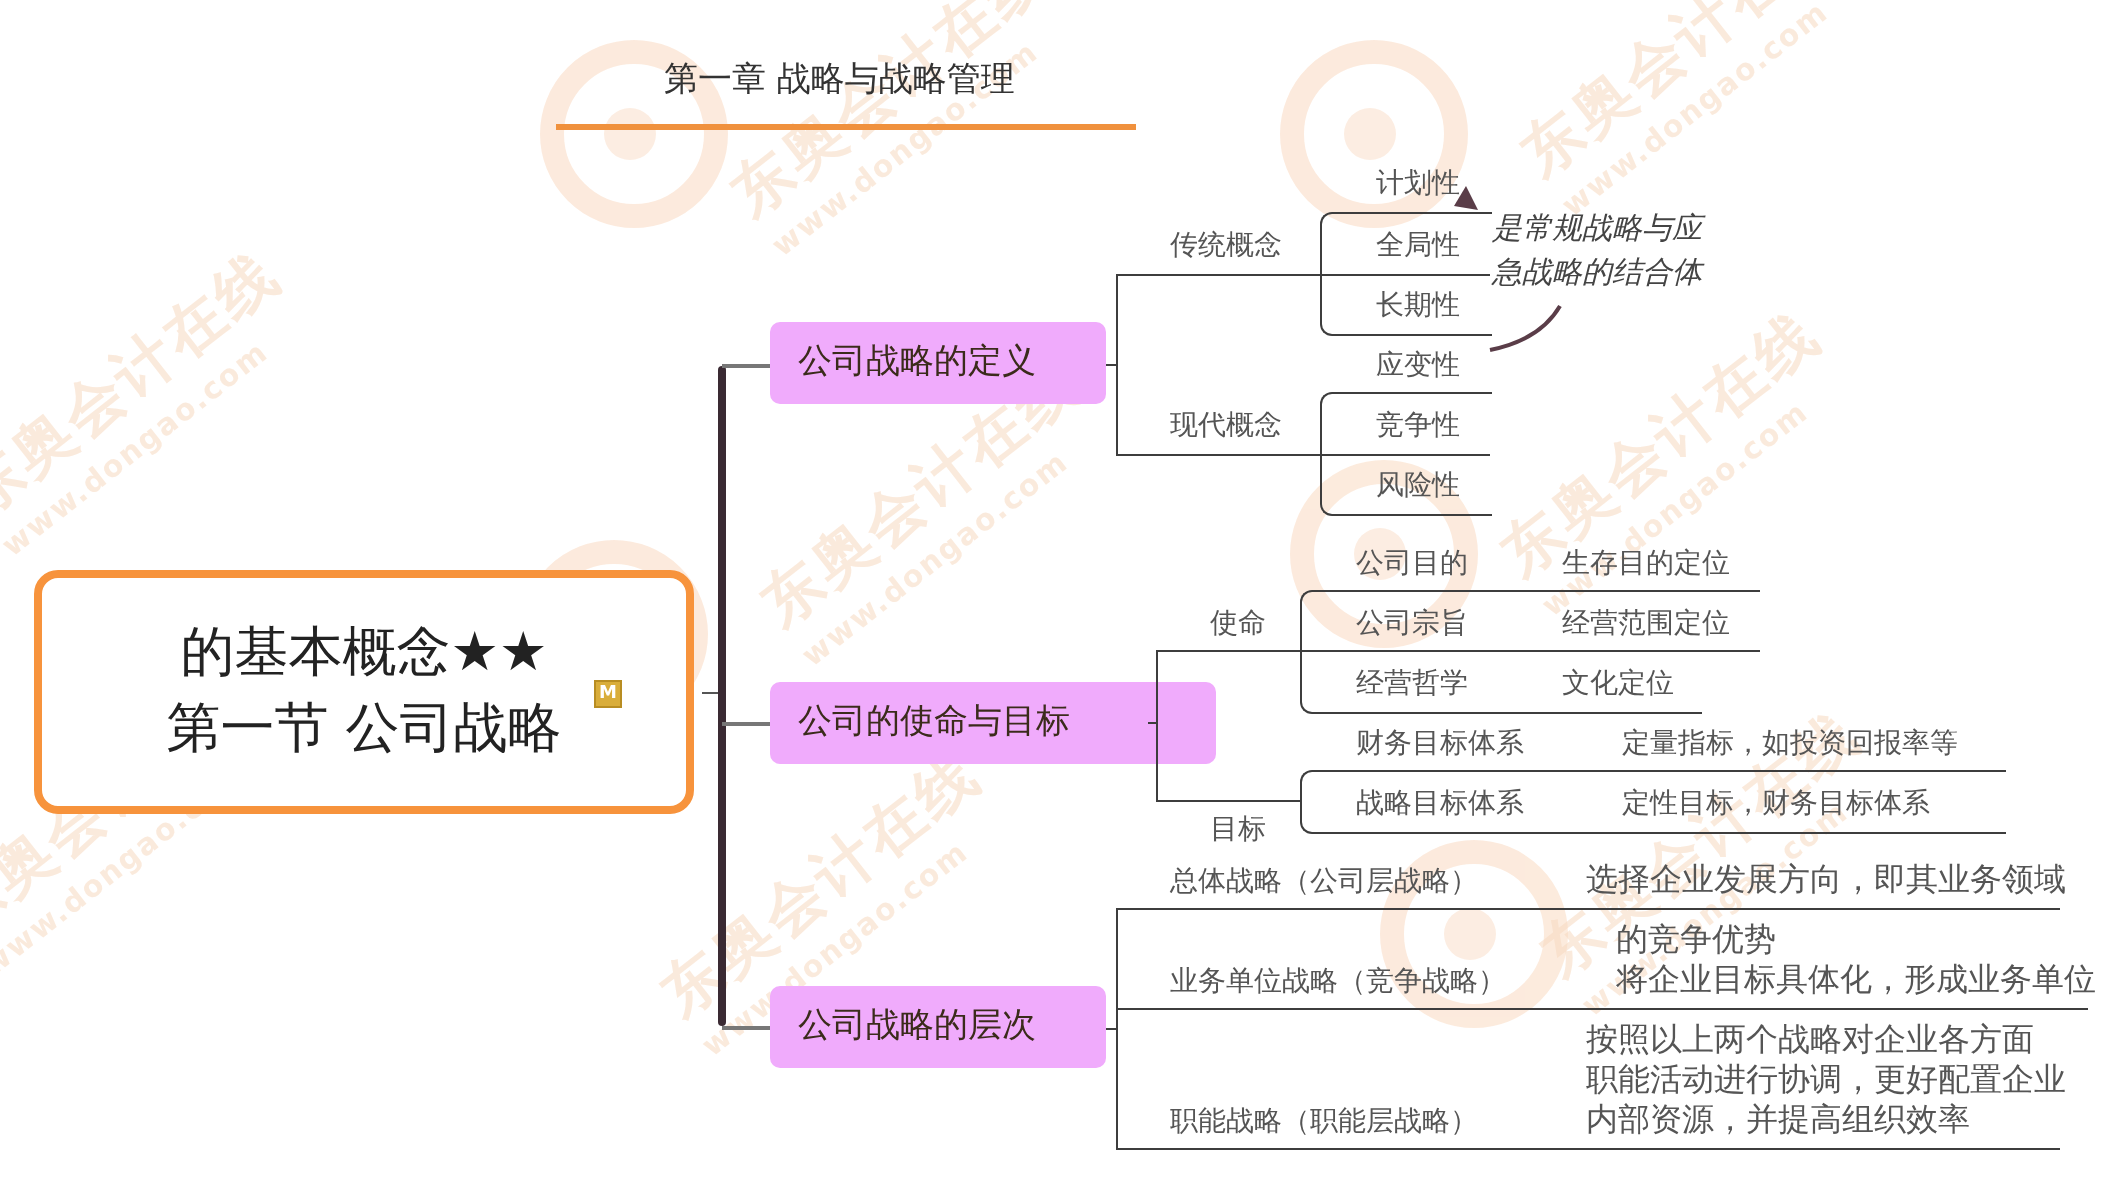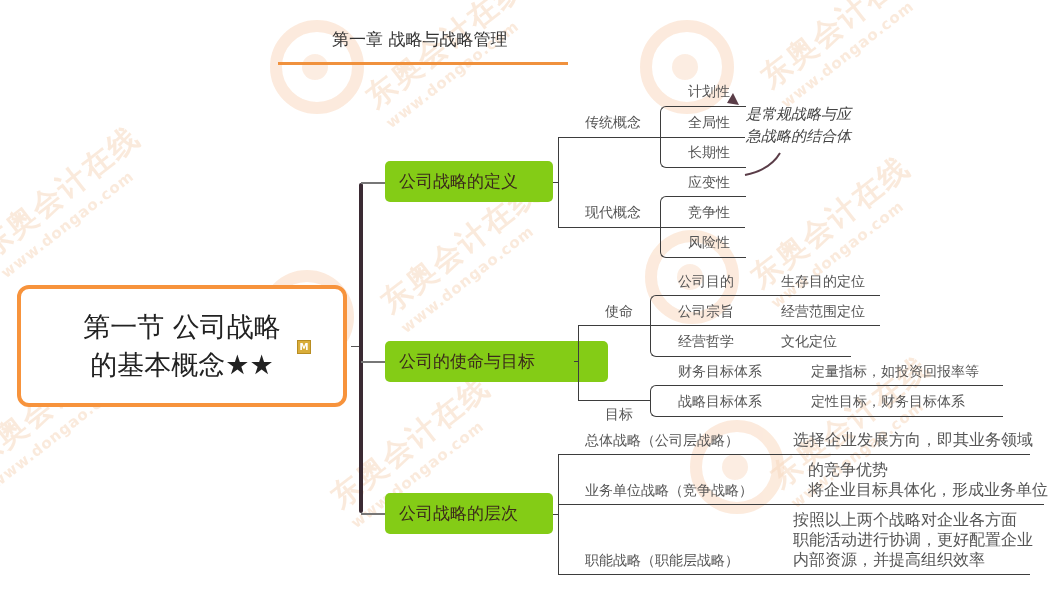--- a/index.html
+++ b/index.html
@@ -24,21 +24,21 @@
     display:flex; align-items:center; justify-content:center; text-align:center;
     font-size:27px; line-height:38px; color:#222;
   }
   .root-text { width:240px; }
   .memo-icon { left:297px; top:340px; width:12px; height:12px; background:#d9ad3a; border:1px solid #b88d22; color:#fff; font-size:9px; line-height:12px; text-align:center; font-weight:bold; }
 
   .vline { position:absolute; background:#3a2a33; }
   .line { position:absolute; background:#555; }
 
   .branch {
-    position:absolute; background:#84cc16; border-radius:5px; color:#3b2b1b;
+    position:absolute; background:#f0abfc; border-radius:5px; color:#3b2b1b;
     font-size:17px; height:41px; line-height:41px; padding:0 14px; box-sizing:border-box;
     white-space:nowrap;
   }
   .t { position:absolute; font-size:14px; color:#555; white-space:nowrap; }
   .t2 { position:absolute; font-size:16px; color:#555; line-height:20px; }
   .hl { position:absolute; height:1px; background:#3d3d3d; }
   .vl { position:absolute; width:1px; background:#3d3d3d; }
   .bracket { position:absolute; border:1px solid #3d3d3d; border-right:none; border-radius:6px 0 0 6px; }
   .note { position:absolute; font-size:15px; font-style:italic; color:#444; line-height:22px; }
 </style>
@@ -57,22 +57,22 @@
 <div class="wm-logo" style="left:690px;top:420px;"></div>
 <div class="wm" style="left:760px;top:400px;"><span>东奥会计在线</span><small>www.dongao.com</small></div>
 <div class="wm" style="left:750px;top:0px;"><span>东奥会计在线</span><small>www.dongao.com</small></div>
 <div class="wm-logo" style="left:640px;top:20px;"></div>
 
 <div class="abs chapter-title">第一章 战略与战略管理</div>
 <div class="abs chapter-line"></div>
 
 <div class="abs root">
   <div class="root-text">
+    <div>的基本概念★★</div>
     <div>第一节 公司战略</div>
-    <div>的基本概念★★</div>
   </div>
 </div>
 <div class="abs memo-icon">M</div>
 
 <div class="line" style="left:351px;top:346px;width:10px;height:1px;"></div>
 <div class="vline" style="left:359px;top:183px;width:4px;height:330px;border-radius:3px;"></div>
 <div class="line" style="left:361px;top:182px;width:24px;height:2px;background:#777;"></div>
 <div class="line" style="left:361px;top:361px;width:24px;height:2px;background:#777;"></div>
 <div class="line" style="left:361px;top:513px;width:24px;height:2px;background:#777;"></div>
 

